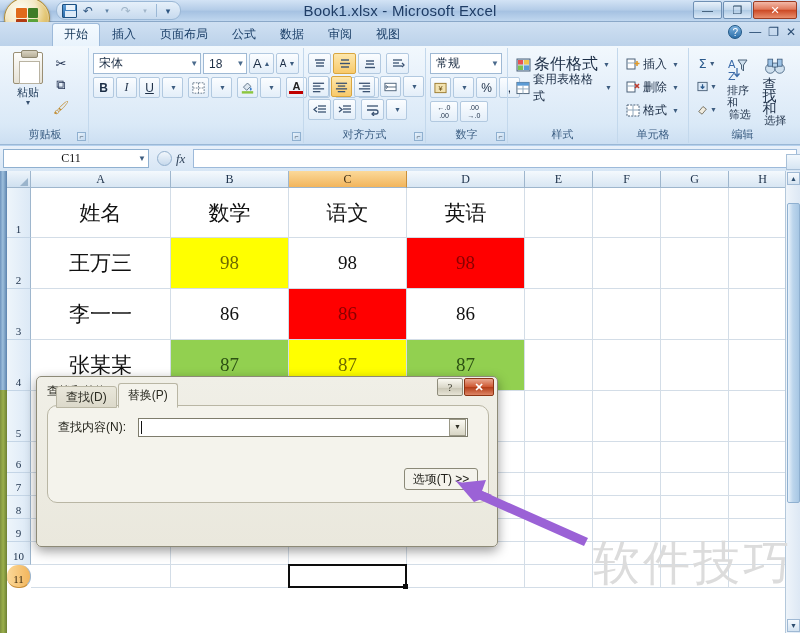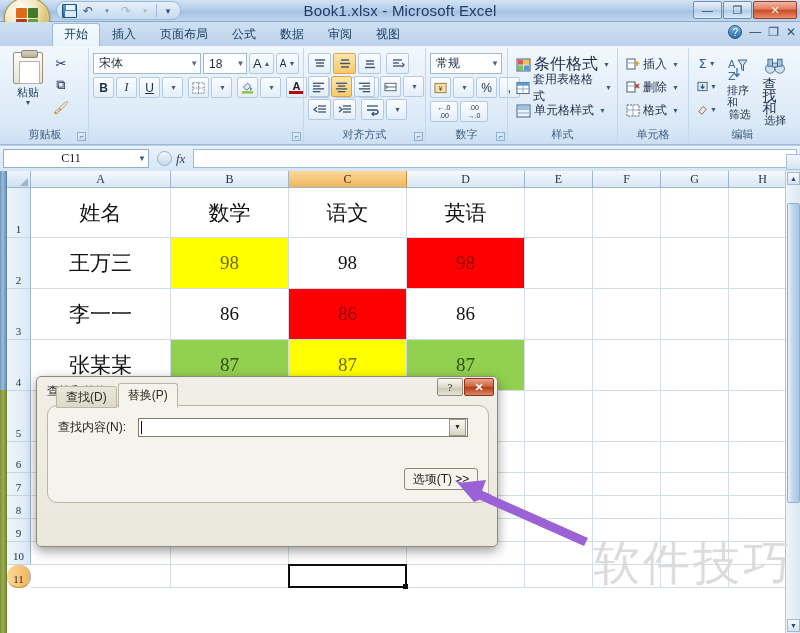--- a/index.html
+++ b/index.html
@@ -629,29 +629,20 @@
           <span class="car8">▼</span>
         </div>
         <div class="ibtn flat" style="justify-content:flex-start;gap:3px;width:104px;">
           <svg width="15" height="14" viewBox="0 0 15 14">
               <rect x="1" y="1" width="13" height="12" fill="#fff" stroke="#4a6178"></rect>
               <rect x="1" y="1" width="13" height="3.5" fill="#5b9bd5"></rect>
               <line x1="1" y1="8" x2="14" y2="8" stroke="#8fa8bd"></line>
               <line x1="7.5" y1="4.5" x2="7.5" y2="13" stroke="#8fa8bd"></line>
             </svg>
           <span style="font-size:12px;">套用表格格式</span>
-          <span class="car8">▼</span>
-        </div>
-        <div class="ibtn flat" style="justify-content:flex-start;gap:3px;width:104px;">
-          <svg width="15" height="14" viewBox="0 0 15 14">
-              <rect x="1" y="1" width="13" height="12" fill="#eef4fa" stroke="#4a6178"></rect>
-              <rect x="2" y="2" width="11" height="4" fill="#9dc3e6"></rect>
-              <line x1="2" y1="9" x2="13" y2="9" stroke="#8fa8bd"></line>
-            </svg>
-          <span style="font-size:12px;">单元格样式</span>
           <span class="car8">▼</span>
         </div>
       </div>
       <div class="group-label">样式</div>
     </div>
 
     <div class="group" style="width:71px;">
       <div class="g-body" style="flex-direction:column; gap:2px; padding-top:4px;">
         <div class="ibtn flat" style="justify-content:flex-start;gap:3px;width:66px;">
           <svg width="14" height="13" viewBox="0 0 14 13">

